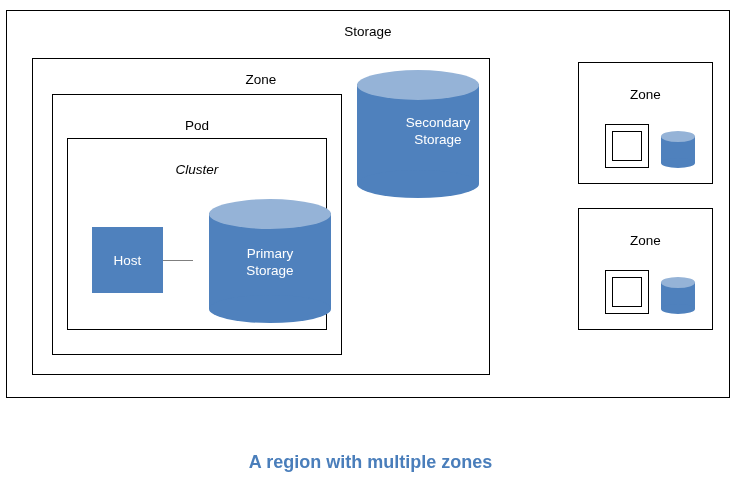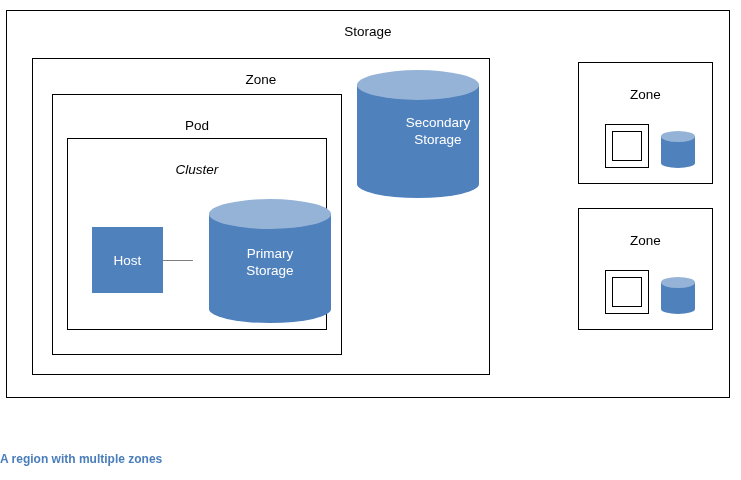--- a/index.html
+++ b/index.html
@@ -162,21 +162,22 @@
   .mini-cylinder .cyl-body       { top: 5px; bottom: 5px; }
   .mini-cylinder .cyl-top        { height: 11px; }
   .mini-cylinder .cyl-bottom-cap { height: 10px; }
 
   
   #caption {
     position: absolute;
     left: 0;
     right: 0;
     top: 452px;
-    font-size: 12px;
+    text-align: center;
+    font-size: 18px;
     font-weight: bold;
     color: #4a7ebb;
     white-space: nowrap;
   }
 </style>
 </head>
 <body>
 
 <div class="frame" id="region-box">
   <div class="frame-label" id="region-label">Storage</div>

